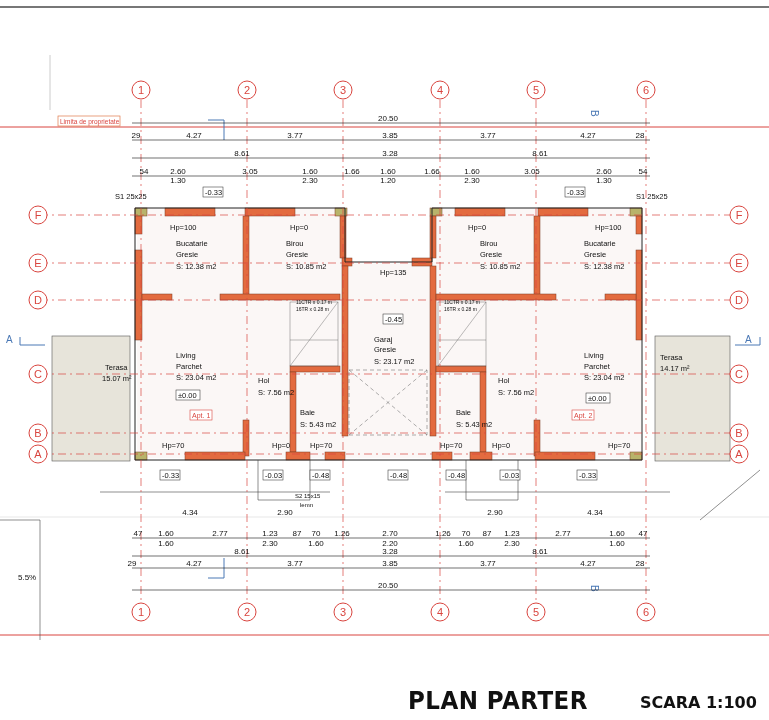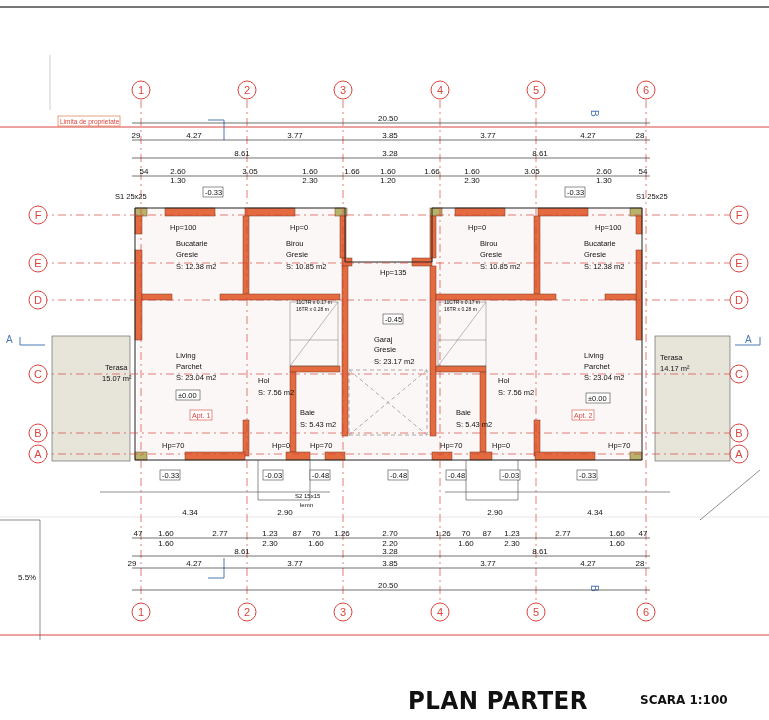--- a/index.html
+++ b/index.html
@@ -3,21 +3,21 @@
 <meta charset="utf-8">
 <style>
   html,body{margin:0;padding:0;background:#fff;}
   body{width:769px;height:720px;position:relative;overflow:hidden;font-family:"Liberation Sans",sans-serif;}
   .topbar{position:absolute;left:0;top:6px;width:769px;height:2px;background:#777;}
   svg{position:absolute;left:0;top:0;}
   .dim{font-family:"Liberation Sans Narrow","Liberation Sans",sans-serif;font-size:8px;fill:#111;}
   .room{font-size:7.5px;fill:#111;font-family:"Liberation Sans",sans-serif;}
   .axis-label{font-size:11px;fill:#d9453f;font-family:"Liberation Sans",sans-serif;}
   .title{position:absolute;left:408px;top:686px;font-family:"DejaVu Sans",sans-serif;font-weight:bold;font-size:25px;letter-spacing:0.5px;color:#111;transform:scaleX(0.92);transform-origin:left;}
-  .scale{position:absolute;left:640px;top:693px;font-family:"DejaVu Sans",sans-serif;font-weight:bold;font-size:12px;color:#111;}
+  .scale{position:absolute;left:640px;top:693px;font-family:"DejaVu Sans",sans-serif;font-weight:bold;font-size:16px;color:#111;}
 </style>
 </head>
 <body>
 
 <div class="topbar"></div>
 
 <svg width="769" height="720" viewBox="0 0 769 720">
 
   <line x1="0" y1="127" x2="769" y2="127" stroke="#d9453f" stroke-width="1"></line>
   <line x1="0" y1="517" x2="769" y2="517" stroke="#ccc" stroke-width="0.5"></line>

